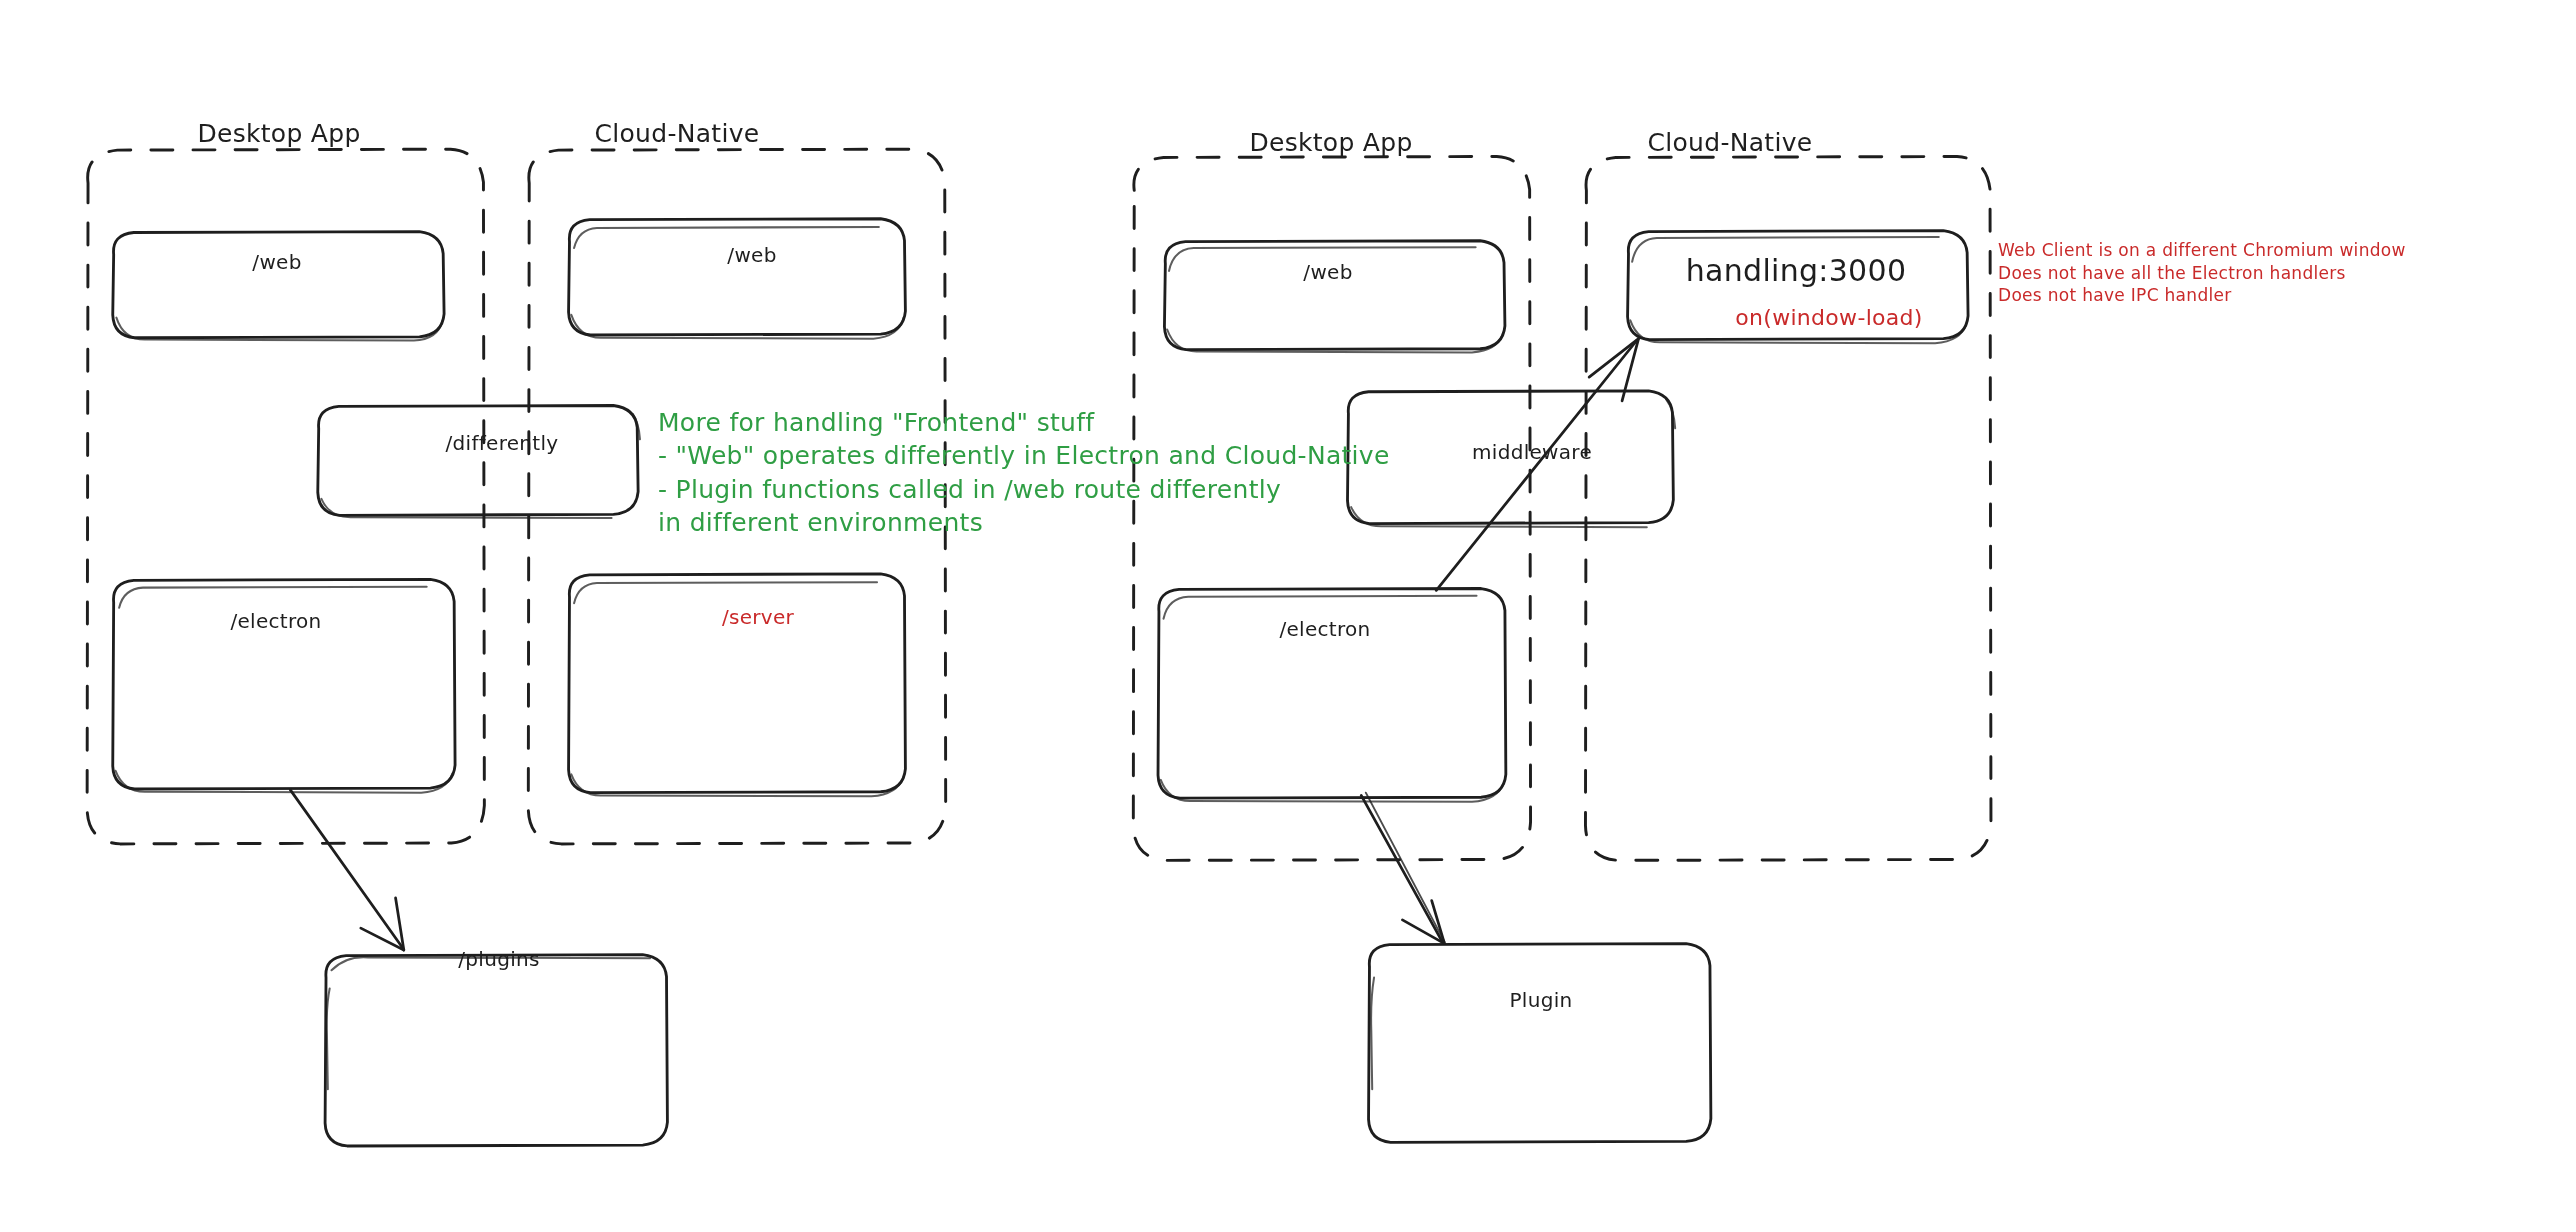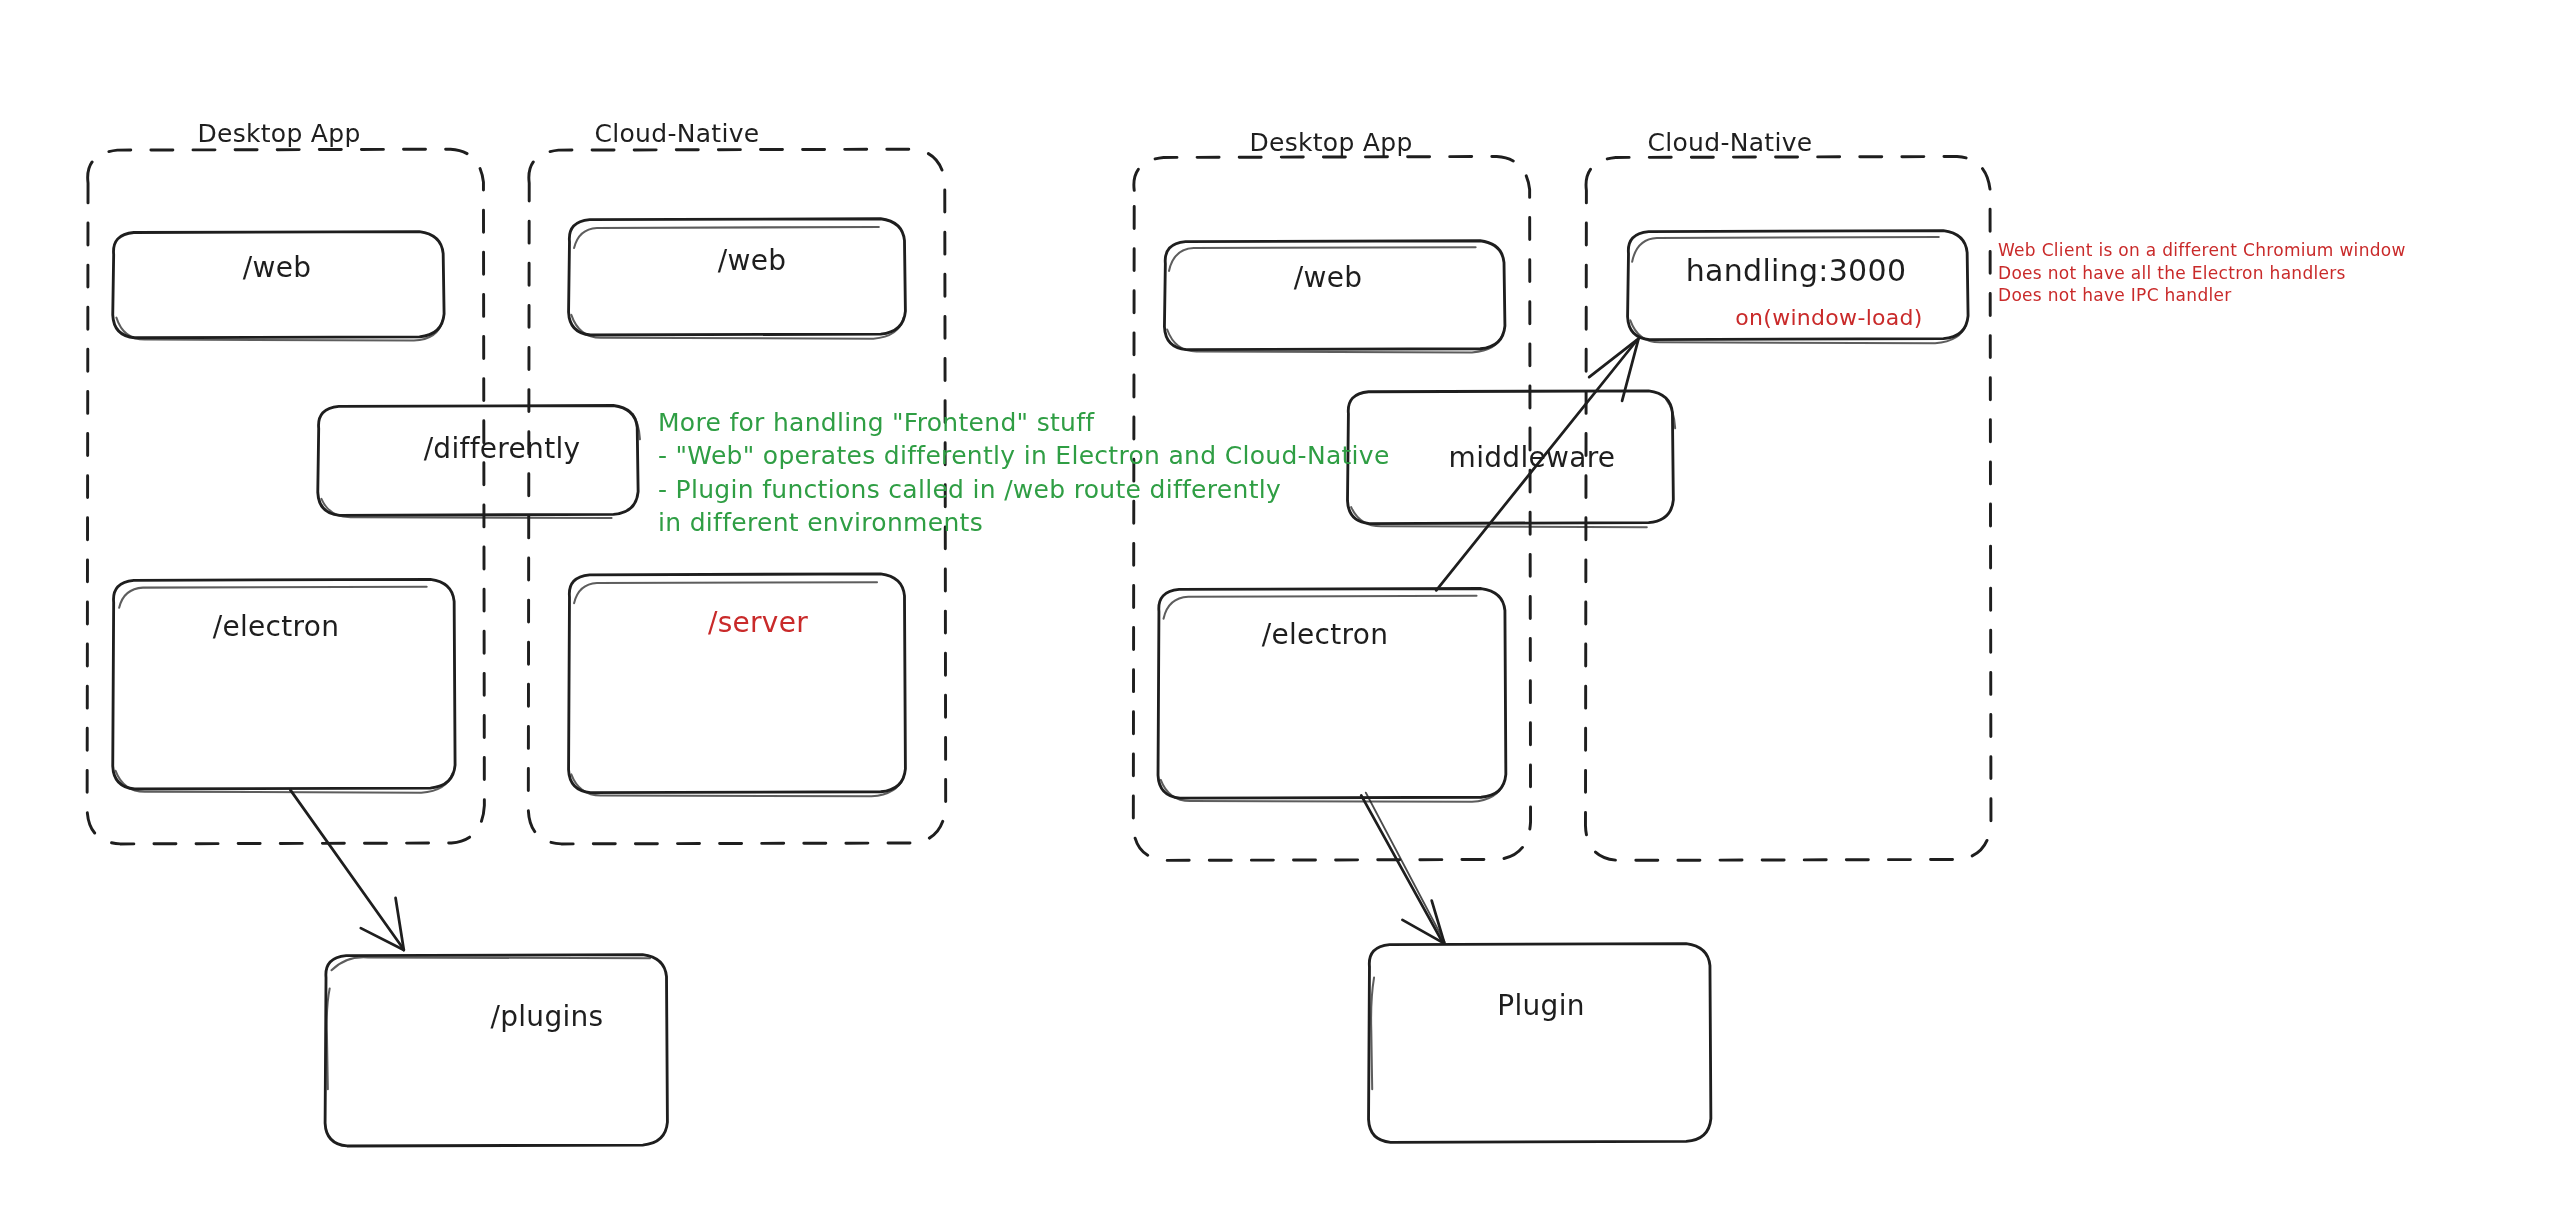--- a/index.html
+++ b/index.html
@@ -38,21 +38,21 @@
     line-height: 1.35;
   }
   .lbl.left-anchor {
     transform: none;
     text-align: left;
   }
   .group-title {
     font-size: 25px;
   }
   .node-title {
-    font-size: 28px;
+    font-size: 20px;
   }
   .node-title.bigger {
     font-size: 30px;
   }
   .sub-note {
     font-size: 22px;
   }
   .note-green {
     color: #2f9e44;
     font-size: 25px;
@@ -205,21 +205,21 @@
   <div class="lbl node-title" style="left:277px; top:249px;">/web</div>
 
   <div class="lbl node-title" style="left:752px; top:242px;">/web</div>
 
   <div class="lbl node-title" style="left:502px; top:430px;">/differently</div>
 
   <div class="lbl node-title" style="left:276px; top:608px;">/electron</div>
 
   <div class="lbl node-title red-text" style="left:752px; top:604px;margin-left:6px;">/server</div>
 
-  <div class="lbl node-title" style="left:499px; top:998px;margin-left:48px;">/plugins</div>
+  <div class="lbl node-title" style="left:499px; top:946px;">/plugins</div>
 
   <div class="lbl note-green left-anchor" style="left:658px; top:406px;">More for handling "Frontend" stuff
 - "Web" operates differently in Electron and Cloud-Native
 - Plugin functions called in /web route differently
 in different environments</div>
 
   <div class="lbl group-title" style="left:1331px; top:126px;">Desktop App</div>
 
   <div class="lbl group-title" style="left:1730px; top:126px;">Cloud-Native</div>
 

